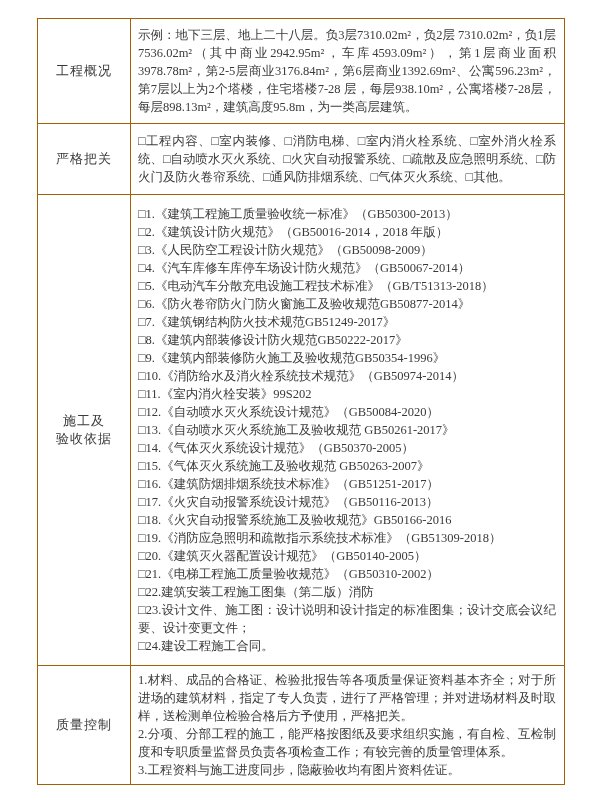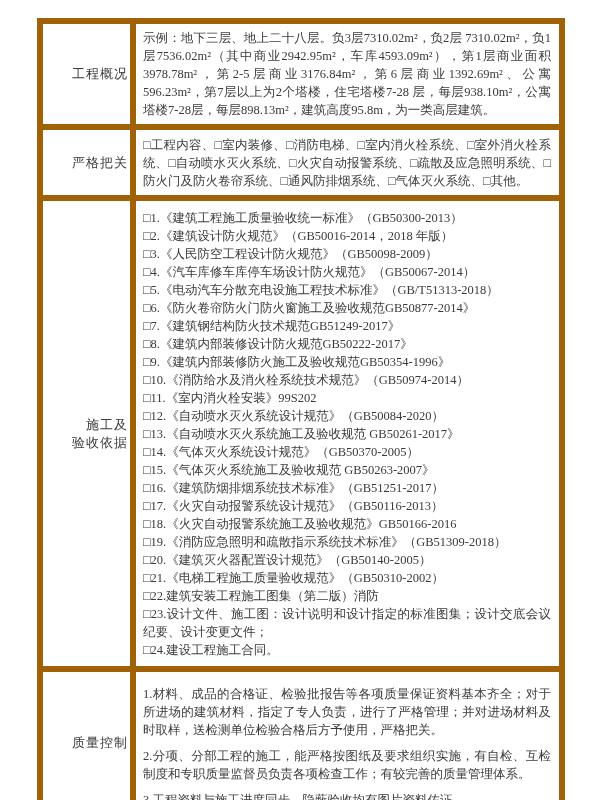--- a/index.html
+++ b/index.html
@@ -20,45 +20,45 @@
   }
   table.doc-table {
     position: absolute;
     left: 37px;
     top: 18px;
     width: 528px;
     border-collapse: collapse;
     table-layout: fixed;
   }
   table.doc-table td {
-    border: 6px solid #a16207;
+    border: 1px solid #a16207;
     box-sizing: border-box;
   }
   .label-cell {
     width: 93px;
-    text-align: right;
+    text-align: center;
     vertical-align: middle;
     font-size: 13px;
     letter-spacing: 1px;
     padding: 2px;
   }
   .label-line { line-height: 18px; }
   .content-cell {
     font-size: 12.5px;
     line-height: 18px;
     text-align: justify;
     vertical-align: middle;
     padding: 5px 8px 5px 7px;
   }
   .row-overview  { height: 105px; }
   .row-content   { height: 71px;  }
   .row-basis     { height: 471px; }
   .row-quality   { height: 117px; }
   .basis-item, .quality-paragraph { line-height: 18px; }
-  .quality-paragraph { text-align: justify; margin-top: 8px; }
+  .quality-paragraph { text-align: justify; }
 </style>
 </head>
 <body>
 
 <div class="page">
   <table class="doc-table">
     <tbody>
       <tr class="row-overview">
         <td class="label-cell">工程概况</td>
         <td class="content-cell">示例：地下三层、地上二十八层。负3层7310.02m²，负2层 7310.02m²，负1层7536.02m²（其中商业2942.95m²，车库4593.09m²），第1层商业面积3978.78m²，第2-5层商业3176.84m²，第6层商业1392.69m²、公寓596.23m²，第7层以上为2个塔楼，住宅塔楼7-28 层，每层938.10m²，公寓塔楼7-28层，每层898.13m²，建筑高度95.8m，为一类高层建筑。</td>

